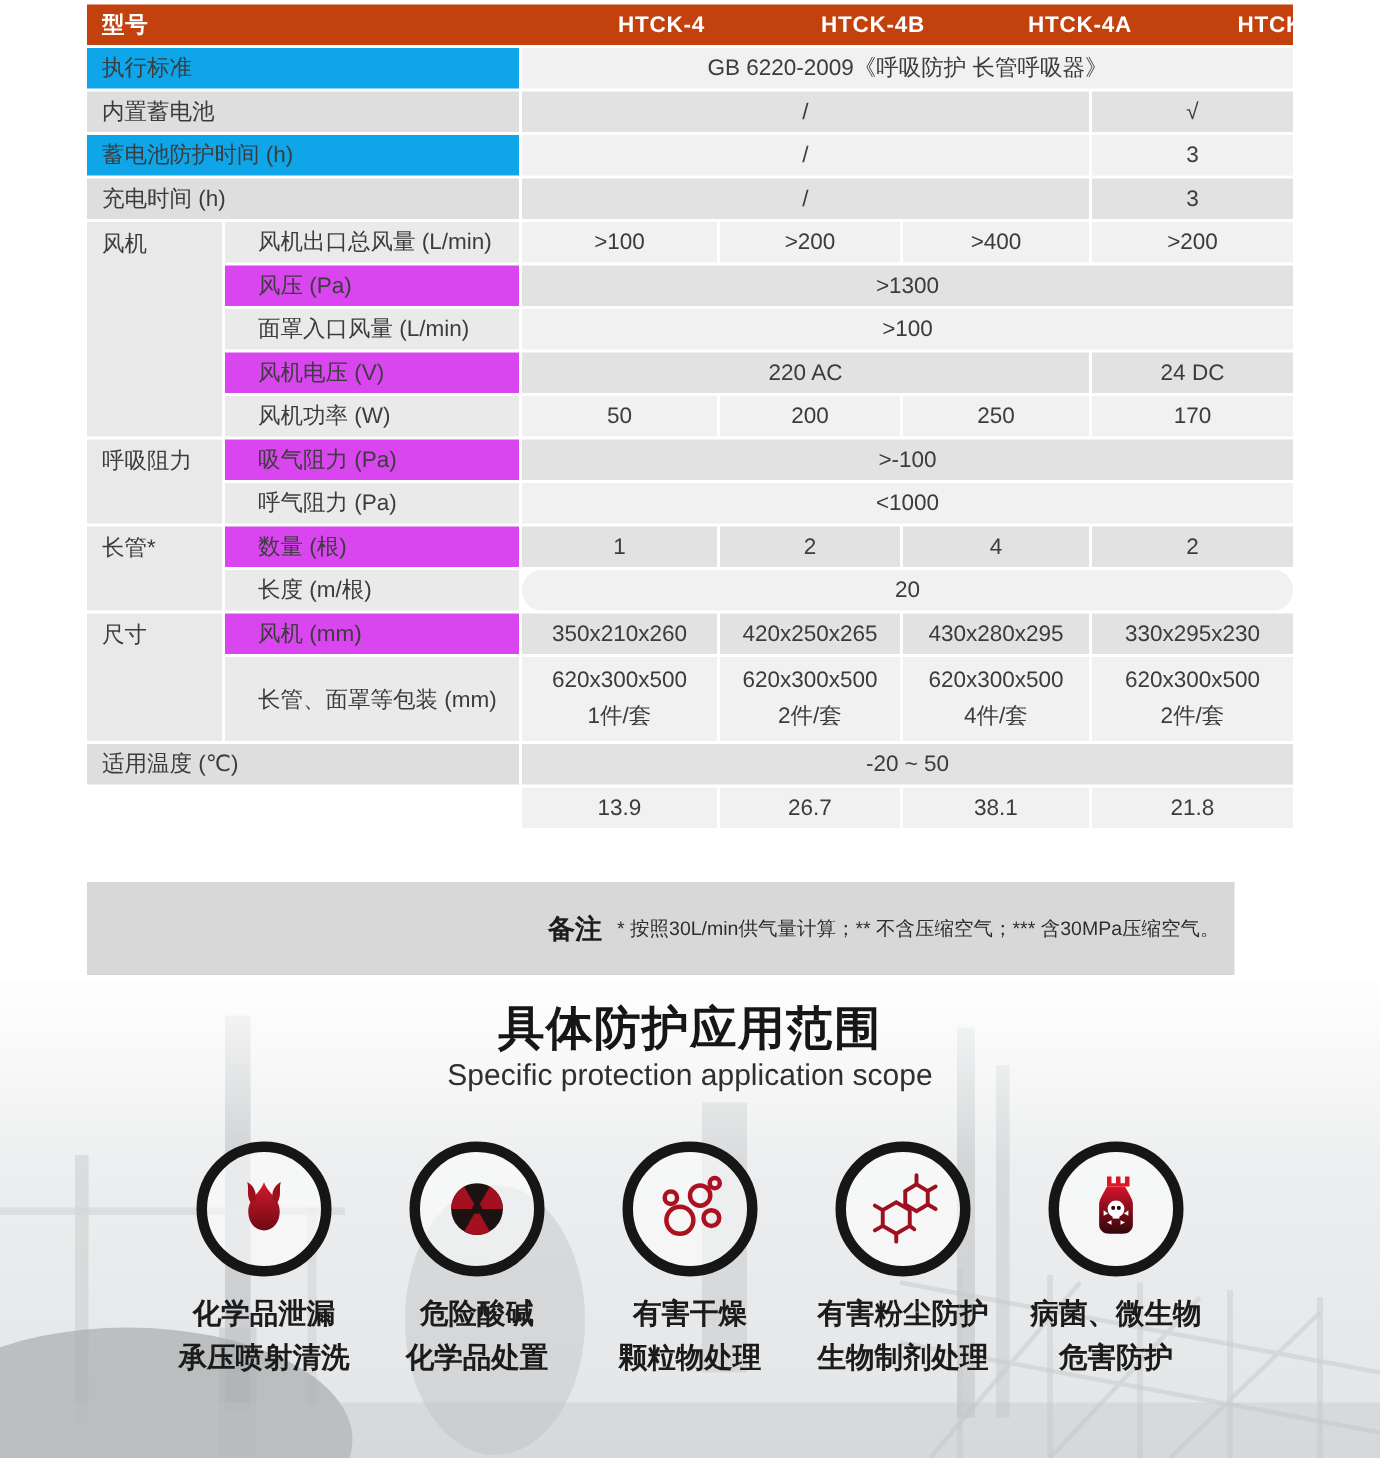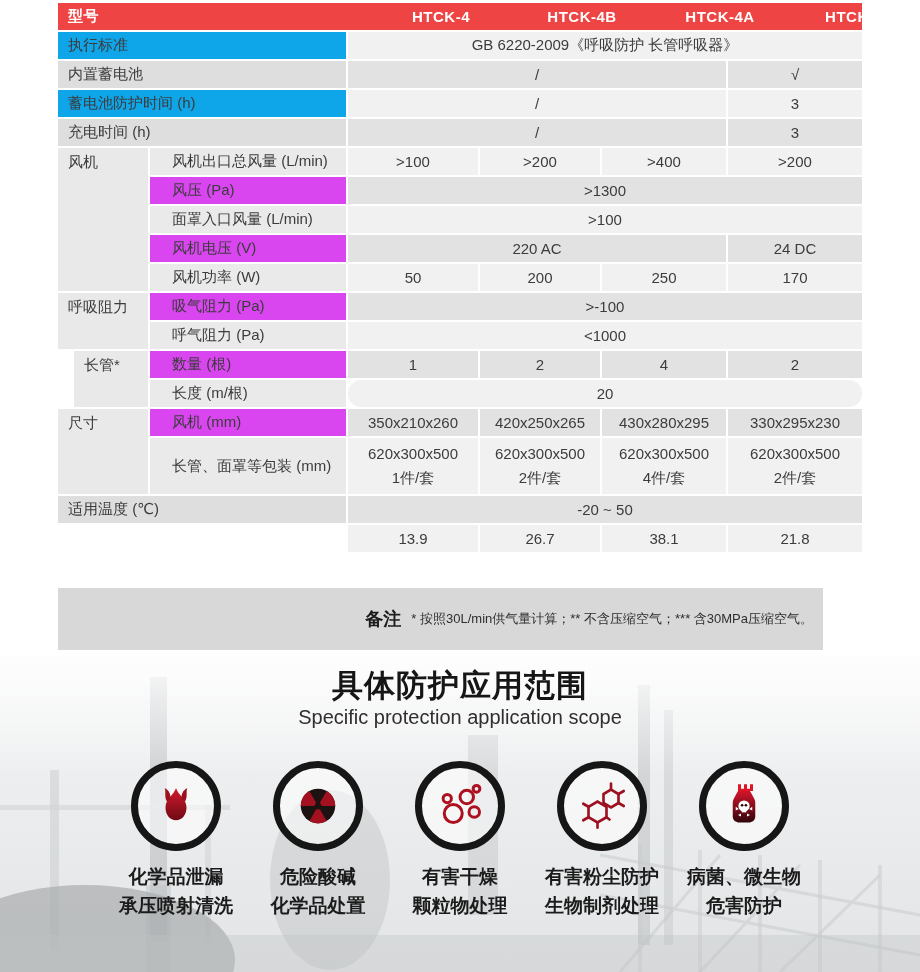--- a/index.html
+++ b/index.html
@@ -12,21 +12,21 @@
     position:absolute;left:58px;top:3px;width:804px;
     display:grid;
     grid-template-columns:90px 196px 130px 120px 124px 134px;
     grid-template-rows:27px repeat(14,27px) 56px 27px 27px;
     gap:2px;background:#fff;
     font-size:15px;color:#3c3c3c;
   }
   .thead{
     grid-column:1 / -1;grid-row:1;
     display:grid;grid-template-columns:90px 196px 130px 120px 124px 134px;gap:16px;
-    background:#ef4444;color:#fff;align-items:center;
+    background:#c2410c;color:#fff;align-items:center;
   }
   .thead .hcell{display:flex;align-items:center;justify-content:center;font-size:15px;font-weight:600;letter-spacing:.5px;}
   .thead .model{grid-column:1 / span 2;justify-content:flex-start;padding-left:10px;font-weight:600;}
   .cell{display:flex;align-items:center;justify-content:center;white-space:nowrap;overflow:hidden;}
   .cell.rowlabel{justify-content:flex-start;padding-left:10px;}
   .cell.sublabel{justify-content:flex-start;padding-left:22px;}
   .cell.group{background:#e9e9e9;align-items:flex-start;justify-content:flex-start;padding:5px 0 0 10px;}
   .cell.light.value{background:#f1f1f1;}
   .cell.light.sublabel{background:#eaeaea;}
   .cell.light.rowlabel{background:#0ea5e9;}
@@ -99,21 +99,21 @@
       <div class="cell sublabel light" style="grid-area: 10 / 2 / span 1 / span 1;">风机功率 (W)</div>
       <div class="cell value light" style="grid-area: 10 / 3 / span 1 / span 1;">50</div>
       <div class="cell value light" style="grid-area: 10 / 4 / span 1 / span 1;">200</div>
       <div class="cell value light" style="grid-area: 10 / 5 / span 1 / span 1;">250</div>
       <div class="cell value light" style="grid-area: 10 / 6 / span 1 / span 1;">170</div>
       <div class="cell group dark" style="grid-area: 11 / 1 / span 2 / span 1;">呼吸阻力</div>
       <div class="cell sublabel dark" style="grid-area: 11 / 2 / span 1 / span 1;">吸气阻力 (Pa)</div>
       <div class="cell value dark" style="grid-area: 11 / 3 / span 1 / span 4;">&gt;-100</div>
       <div class="cell sublabel light" style="grid-area: 12 / 2 / span 1 / span 1;">呼气阻力 (Pa)</div>
       <div class="cell value light" style="grid-area: 12 / 3 / span 1 / span 4;">&lt;1000</div>
-      <div class="cell group dark" style="grid-area: 13 / 1 / span 2 / span 1; margin-left: 16px;">长管*</div>
+      <div class="cell group dark" style="grid-area: 13 / 1 / span 2 / span 1;">长管*</div>
       <div class="cell sublabel dark" style="grid-area: 13 / 2 / span 1 / span 1;">数量 (根)</div>
       <div class="cell value dark" style="grid-area: 13 / 3 / span 1 / span 1;">1</div>
       <div class="cell value dark" style="grid-area: 13 / 4 / span 1 / span 1;">2</div>
       <div class="cell value dark" style="grid-area: 13 / 5 / span 1 / span 1;">4</div>
       <div class="cell value dark" style="grid-area: 13 / 6 / span 1 / span 1;">2</div>
       <div class="cell sublabel light" style="grid-area: 14 / 2 / span 1 / span 1;">长度 (m/根)</div>
       <div class="cell value light" style="grid-area: 14 / 3 / span 1 / span 4; border-radius: 13px;">20</div>
       <div class="cell sublabel dark" style="grid-area: 15 / 2 / span 1 / span 1;">风机 (mm)</div>
       <div class="cell group dark" style="grid-area: 15 / 1 / span 2 / span 1;">尺寸</div>
       <div class="cell value dark" style="grid-area: 15 / 3 / span 1 / span 1;">350x210x260</div>

